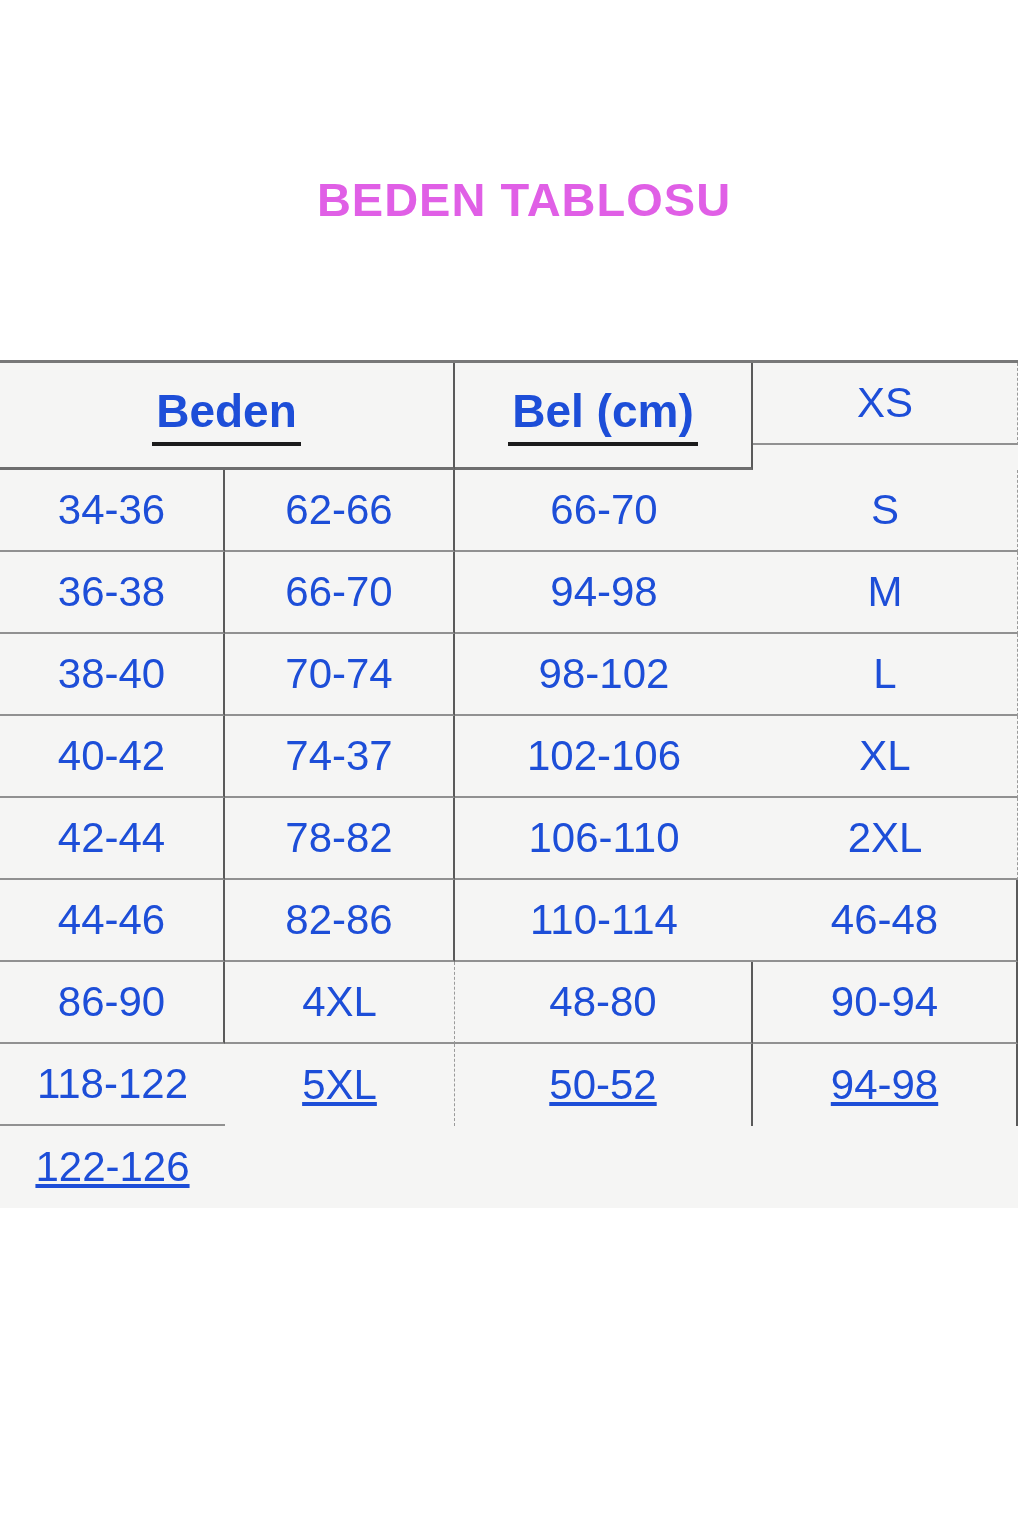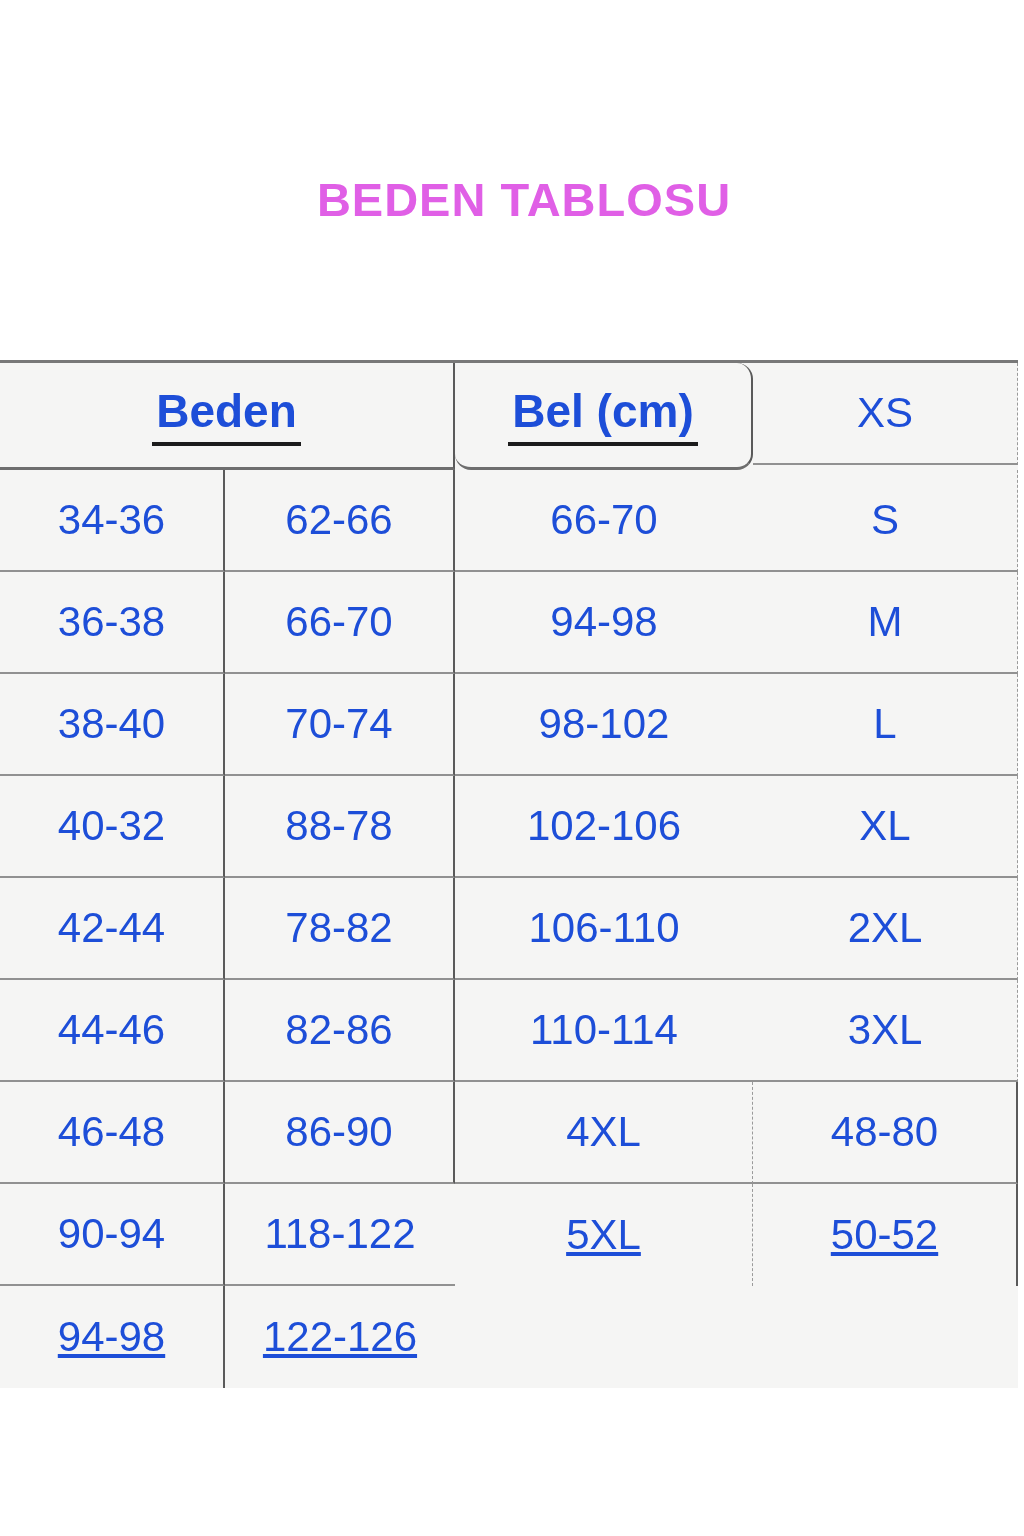--- a/index.html
+++ b/index.html
@@ -41,24 +41,24 @@
 
   
   .h-cell { height: 107px; border-bottom: 3px solid #6e6e6e; }
   .h-cell .u {
     font-size: 46px;
     font-weight: bold;
     border-bottom: 4px solid #1c1c1c;
     padding: 0 4px 4px 4px;
   }
   .h-beden { grid-column: 1 / span 2; border-right: 2px solid #5a5a5a; }
-  .h-bel   { border-right: 2px solid #5a5a5a; border-radius: 16px; }
+  .h-bel   { border-right: 2px solid #5a5a5a; }
 
   
-  .d-cell { height: 102px; font-size: 42px; border-bottom: 2px solid #919191; }
+  .d-cell { height: 82px; font-size: 42px; border-bottom: 2px solid #919191; }
   .c1 { border-right: 1px dashed #9a9a9a; }
   .c2 { border-right: 2px solid #5a5a5a; }
   .c3 { border-right: 2px solid #5a5a5a; }
   .last .d-cell { border-bottom: none; text-decoration: underline; }
 </style>
 </head>
 <body>
 
 <div class="page">
 
@@ -82,35 +82,34 @@
     <div class="cell d-cell c2">36-38</div>
     <div class="cell d-cell c3">66-70</div>
     <div class="cell d-cell">94-98</div>
 
     <div class="cell d-cell c1">M</div>
     <div class="cell d-cell c2">38-40</div>
     <div class="cell d-cell c3">70-74</div>
     <div class="cell d-cell">98-102</div>
 
     <div class="cell d-cell c1">L</div>
-    <div class="cell d-cell c2">40-32</div>
-    <div class="cell d-cell c3">88-78</div>
+    <div class="cell d-cell c2">40-42</div>
+    <div class="cell d-cell c3">74-37</div>
     <div class="cell d-cell">102-106</div>
 
     <div class="cell d-cell c1">XL</div>
     <div class="cell d-cell c2">42-44</div>
     <div class="cell d-cell c3">78-82</div>
     <div class="cell d-cell">106-110</div>
 
     <div class="cell d-cell c1">2XL</div>
     <div class="cell d-cell c2">44-46</div>
     <div class="cell d-cell c3">82-86</div>
     <div class="cell d-cell">110-114</div>
 
-    <div class="cell d-cell c1">3XL</div>
     <div class="cell d-cell c2">46-48</div>
     <div class="cell d-cell c3">86-90</div>
 
     <div class="cell d-cell c1">4XL</div>
     <div class="cell d-cell c2">48-80</div>
     <div class="cell d-cell c3">90-94</div>
     <div class="cell d-cell">118-122</div>
 
     <div class="last" style="display:contents">
       <div class="cell d-cell c1">5XL</div>

